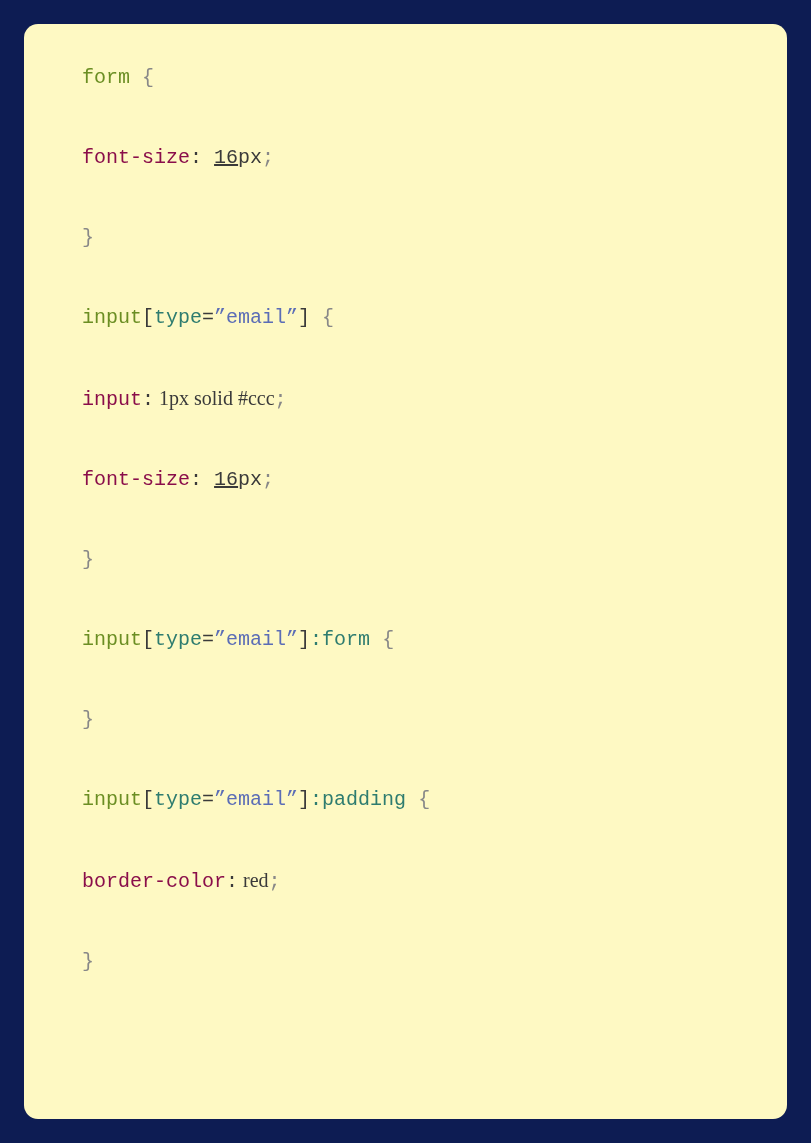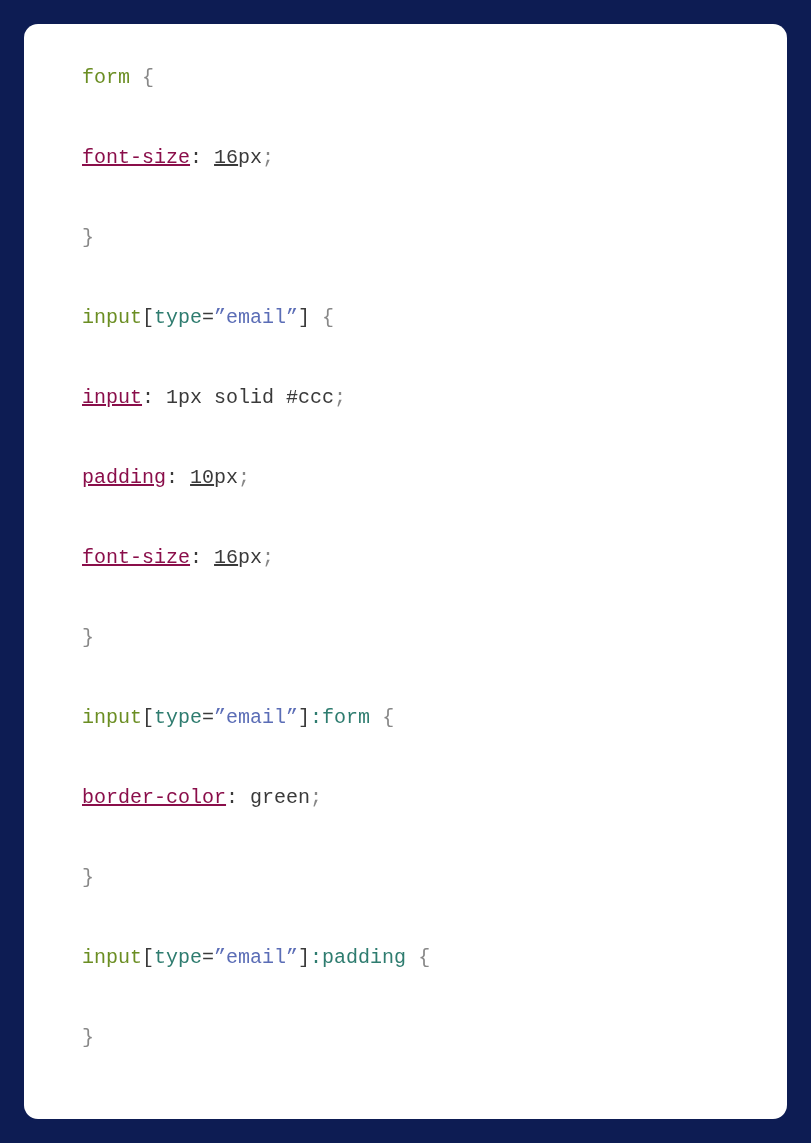--- a/index.html
+++ b/index.html
@@ -3,70 +3,69 @@
 <meta charset="utf-8">
 <style>
   * { margin:0; padding:0; box-sizing:border-box; }
   html, body { width:811px; height:1143px; }
   body {
     background:#0d1c53;
     padding:24px;
     font-family: "SFMono-Regular", Consolas, "Liberation Mono", Menlo, Courier, monospace;
   }
   .code-block {
-    background:#ffffff;
+    background:#fef9c3;
     border-radius:14px;
     width:100%;
     height:100%;
     padding:40px 58px;
     font-size:20px;
     line-height:1.4;
   }
   .line {
     margin-bottom:52px;
     white-space:pre;
   }
   .line:last-child { margin-bottom:0; } 
   .tag { color:#6b8e23; }
   .attr { color:#2e7c6f;margin-top:48px; } 
   .string { color:#5b6db6;text-align:right; }
   .punct { color:#888; }
   .punct-dark { color:#3a3a3a; }
-  .property { color:#8a0e4a;text-decoration:underline; }
-  .value { color:#3a3a3a; }
+  .property { color:#8a0e4a; }
+  .value { color:#3a3a3a;font-family:Liberation Serif, serif; }
   .number { color:#3a3a3a;text-decoration:underline; }
   .unit { color:#3a3a3a;margin-top:10px; }
   .brace { color:#888; }
   .pseudo { color:#2e7c6f; }
 </style>
 </head>
 <body>
 
 <div class="code-block">
 
   <div class="line"><span class="tag">form</span><span class="punct"> </span><span class="brace">{</span></div>
 
   <div class="line"><span class="property">font-size</span><span class="punct-dark">:</span><span> </span><span class="number">16</span><span class="unit">px</span><span class="punct">;</span></div>
 
   <div class="line"><span class="brace">}</span></div>
 
   <div class="line"><span class="tag">input</span><span class="punct-dark">[</span><span class="attr">type</span><span class="punct-dark">=</span><span class="string">”email”</span><span class="punct-dark">]</span><span> </span><span class="brace">{</span></div>
 
   <div class="line"><span class="property">input</span><span class="punct-dark">:</span><span class="value"> 1px solid #ccc</span><span class="punct">;</span></div>
 
-  <div class="line"><span class="property">padding</span><span class="punct-dark">:</span><span> </span><span class="number">10</span><span class="unit">px</span><span class="punct">;</span></div>
 
   <div class="line"><span class="property">font-size</span><span class="punct-dark">:</span><span> </span><span class="number">16</span><span class="unit">px</span><span class="punct">;</span></div>
 
   <div class="line"><span class="brace">}</span></div>
 
   <div class="line"><span class="tag">input</span><span class="punct-dark">[</span><span class="attr">type</span><span class="punct-dark">=</span><span class="string">”email”</span><span class="punct-dark">]</span><span class="pseudo">:form</span><span> </span><span class="brace">{</span></div>
 
-  <div class="line"><span class="property">border-color</span><span class="punct-dark">:</span><span class="value"> green</span><span class="punct">;</span></div>
 
   <div class="line"><span class="brace">}</span></div>
 
   <div class="line"><span class="tag">input</span><span class="punct-dark">[</span><span class="attr">type</span><span class="punct-dark">=</span><span class="string">”email”</span><span class="punct-dark">]</span><span class="pseudo">:padding</span><span> </span><span class="brace">{</span></div>
 
+  <div class="line"><span class="property">border-color</span><span class="punct-dark">:</span><span class="value"> red</span><span class="punct">;</span></div>
 
   <div class="line"><span class="brace">}</span></div>
 
 </div>
 
 </body></html>

